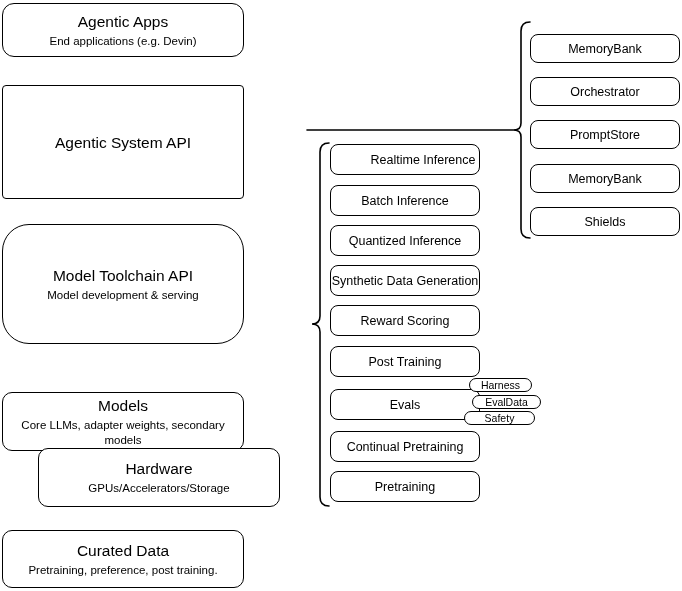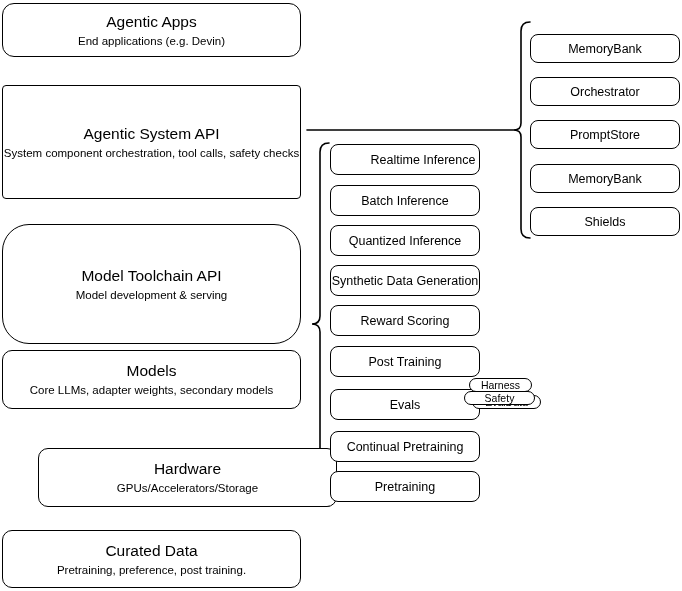--- a/index.html
+++ b/index.html
@@ -31,21 +31,21 @@
     border: 1.5px solid #000000;
     display: flex;
     flex-direction: column;
     align-items: center;
     justify-content: center;
     text-align: center;
   }
   
   .layer-box {
     left: 2px;
-    width: 299px;
+    width: 242px;
   }
   .layer-title {
     font-size: 15.5px;
     line-height: 19px;
   }
   .layer-subtitle {
     font-size: 11.5px;
     line-height: 15px;
     margin-top: 3px;
   }
@@ -94,29 +94,28 @@
     <path d="M329 143 Q320 143 320 152 L320 316 Q320 324 312 324 Q320 324 320 332 L320 497 Q320 506 329 506" fill="none" stroke="#000000" stroke-width="1.6" stroke-linecap="round"></path>
   </svg>
 
   <div class="node layer-box" style="top:3px; height:54px; border-radius:12px;">
     <div class="layer-title">Agentic Apps</div>
     <div class="layer-subtitle">End applications (e.g. Devin)</div>
   </div>
 
   <div class="node layer-box" style="top:85px; height:114px; border-radius:4px;">
     <div class="layer-title">Agentic System API</div>
-    <div class="layer-subtitle">System component orchestration, tool calls, safety checks</div>
   </div>
 
   <div class="node layer-box" style="top:224px; height:120px; border-radius:27px;">
     <div class="layer-title">Model Toolchain API</div>
     <div class="layer-subtitle">Model development &amp; serving</div>
   </div>
 
-  <div class="node layer-box" style="top:350px; height:59px; border-radius:10px;text-align:right;">
+  <div class="node layer-box" style="top:392px; height:59px; border-radius:10px;">
     <div class="layer-title">Models</div>
     <div class="layer-subtitle">Core LLMs, adapter weights, secondary models</div>
   </div>
 
   <div class="node layer-box" style="top:448px; height:59px; border-radius:10px;margin-left:36px;">
     <div class="layer-title">Hardware</div>
     <div class="layer-subtitle">GPUs/Accelerators/Storage</div>
   </div>
 
   <div class="node layer-box" style="top:530px; height:58px; border-radius:10px;">
@@ -151,21 +150,21 @@
   <div class="node service-box" style="top:471px;">
     <span>Pretraining</span>
   </div>
 
   <div class="badge" style="left:469px; top:378px; width:63px;">
     <span>Harness</span>
   </div>
   <div class="badge" style="left:472px; top:395px; width:69px;">
     <span>EvalData</span>
   </div>
-  <div class="badge" style="left:464px; top:391px; width:71px;">
+  <div class="badge" style="left:464px; top:411px; width:71px;">
     <span>Safety</span>
   </div>
 
   <div class="node component-box" style="top:34px;">
     <span>MemoryBank</span>
   </div>
   <div class="node component-box" style="top:77px;">
     <span>Orchestrator</span>
   </div>
   <div class="node component-box" style="top:120px;">

